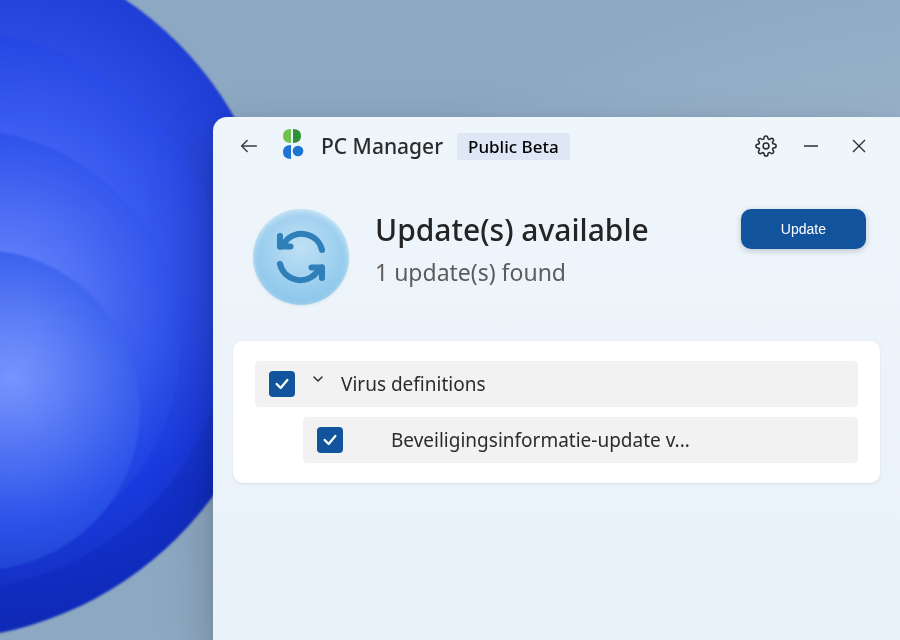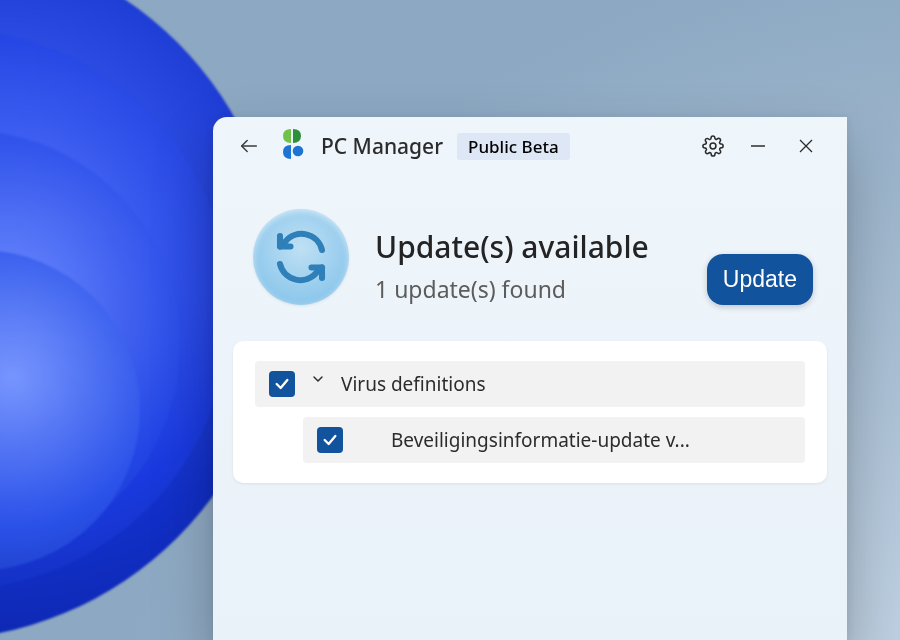--- a/index.html
+++ b/index.html
@@ -22,21 +22,21 @@
   }
   .s1 { width: 700px; height: 700px; left: -420px; top: -60px; background: radial-gradient(circle at 60% 40%, #4a6cff 0%, #1230c9 55%, #061a8a 100%); }
   .s2 { width: 560px; height: 560px; left: -330px; top: 30px; background: radial-gradient(circle at 60% 40%, #5b7dff 0%, #1b3be0 55%, #0a228f 100%); opacity: .95; }
   .s3 { width: 430px; height: 430px; left: -250px; top: 130px; background: radial-gradient(circle at 60% 40%, #6e8cff 0%, #2346e6 55%, #102ca0 100%); opacity: .95; }
   .s4 { width: 320px; height: 320px; left: -180px; top: 250px; background: radial-gradient(circle at 60% 40%, #7c9aff 0%, #2c53ea 55%, #1433aa 100%); opacity: .9; }
 
   .window {
     position: absolute;
     left: 213px;
     top: 117px;
-    width: 634px;
+    width: 687px;
     height: 523px;
     background: linear-gradient(#eef5fb, #eaf2f9);
     border-radius: 14px 0 0 0;
     box-shadow: 0 30px 60px rgba(0,0,0,.25), 0 2px 10px rgba(0,0,0,.1);
     overflow: hidden;
   }
 
   .titlebar {
     display: flex;
     align-items: center;
@@ -55,40 +55,40 @@
     border-radius: 3px;
     font-weight: 500;
   }
   .spacer { flex: 1 1 auto; }
   .win-controls { display: flex; gap: 2px; align-items:center; }
   .win-btn { width: 46px; height: 40px; display:flex; align-items:center; justify-content:center; cursor:pointer; color:#2c2c2c; }
   .win-btn.gear { width:40px; }
 
   .hero {
     display: flex;
-    align-items: flex-end;
+    align-items: flex-start;
     padding: 34px 34px 36px 40px;
     gap: 26px;
   }
   .hero-icon {
     width: 96px; height: 96px; border-radius: 50%;
     background: radial-gradient(circle at 50% 40%, #bfe0f4 0%, #8fc8ec 70%, #7dbde5 100%);
     display:flex; align-items:center; justify-content:center;
     box-shadow: inset 0 2px 6px rgba(255,255,255,.6), 0 1px 3px rgba(0,0,0,.08);
     flex: 0 0 auto;
   }
   .hero-text { flex: 1 1 auto; }
   .hero-title { font-size: 30px; color: #242424; margin-bottom: 6px; font-weight: 500;}
   .hero-sub { font-size: 23px; color: #5c5c5c; }
   .update-btn {
     background: #12539d;
     color: #fff;
-    font-size: 23px;
-    padding: 12px 16px;
-    border-radius: 16px;
+    font-size: 14px;
+    padding: 12px 40px;
+    border-radius: 10px;
     border: none;
     cursor: pointer;
     box-shadow: 0 2px 6px rgba(0,0,0,.2);
   }
 
   .card {
     background: #ffffff;
     margin: 0 20px;
     border-radius: 10px;
     padding: 20px 22px;

